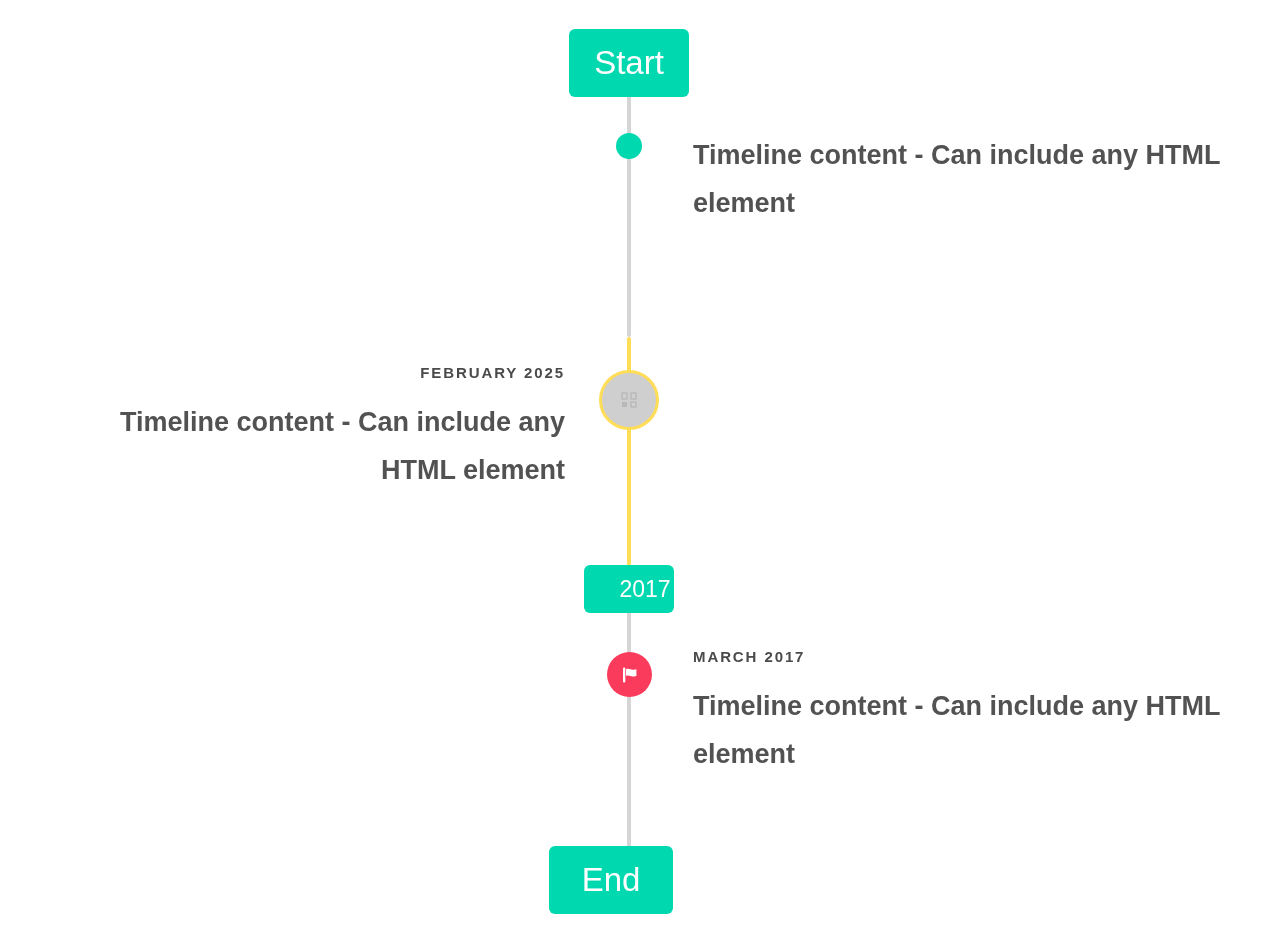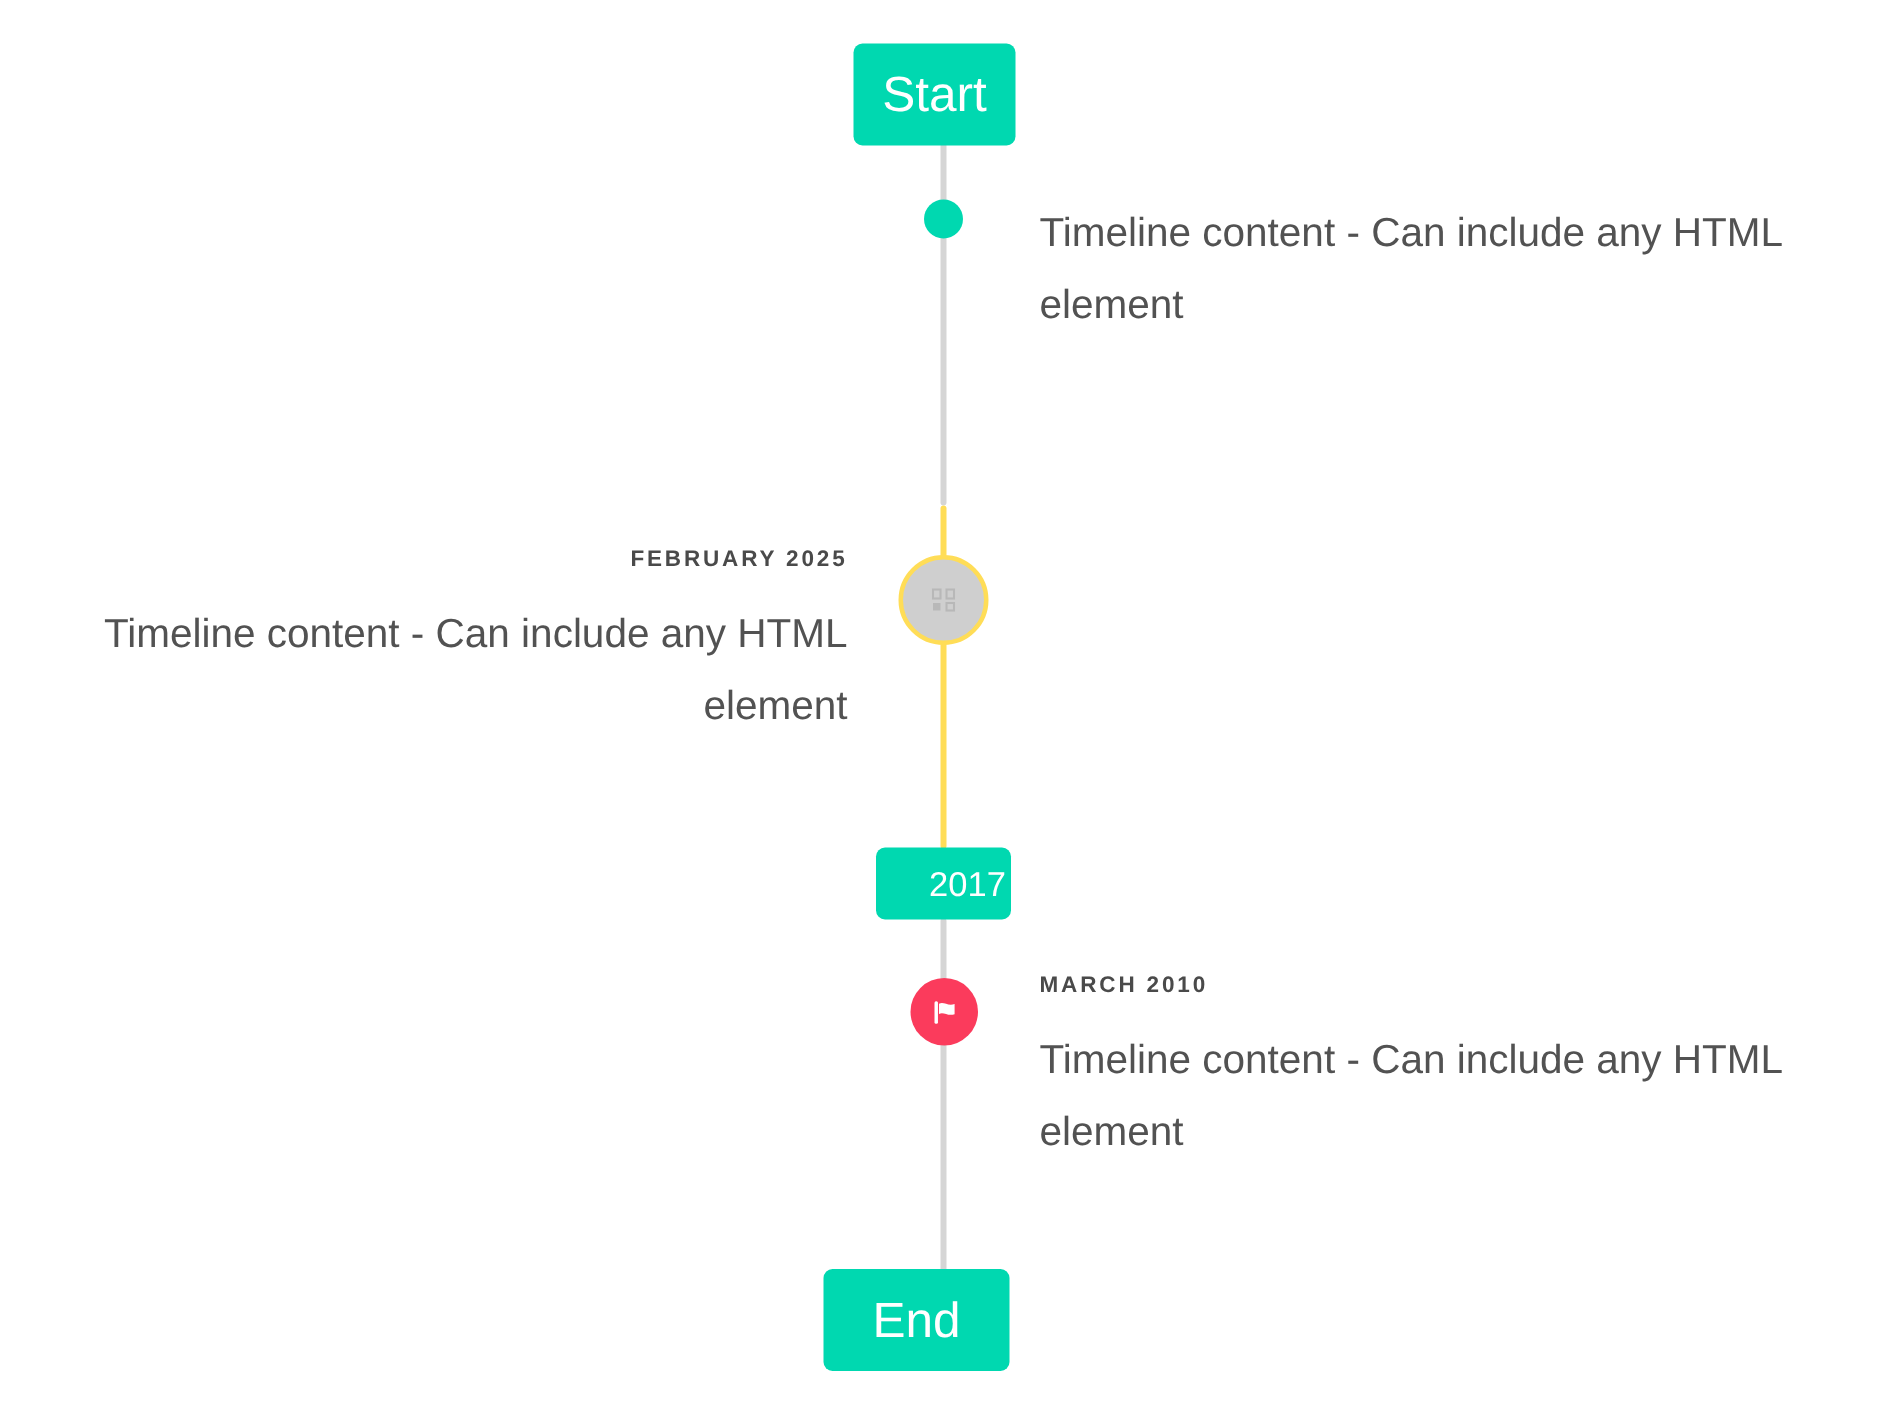--- a/index.html
+++ b/index.html
@@ -39,21 +39,21 @@
     color: #ffffff;
     border-radius: 6px;
     display: flex;
     align-items: center;
     justify-content: center;
     box-sizing: border-box;
     white-space: nowrap;
   }
   .badge-start {
     left: 569px; top: 29px;
-    width: 108px; height: 68px;
+    width: 120px; height: 68px;
     font-size: 33px;
   }
   .badge-mid {
     left: 584px; top: 565px;
     width: 90px; height: 48px;
     font-size: 23px;
     padding-left: 32px;
   }
   .badge-end {
     left: 549px; top: 846px;
@@ -109,21 +109,21 @@
     letter-spacing: 1.9px;
     color: #4a4a4a;
     margin: 0 0 16px 0;
     line-height: 1.1;
   }
   .entry-body {
     font-size: 27px;
     line-height: 1.78;
     color: #525252;
     margin: 0;
-    font-weight: 400;
+    font-weight: 700;
   }
 </style>
 </head>
 <body>
 
 <div class="timeline">
 
   <div class="axis axis-gray-top"></div>
   <div class="axis axis-yellow"></div>
   <div class="axis axis-gray-bottom"></div>
@@ -150,19 +150,19 @@
 
   <div class="badge badge-mid">2017</div>
 
   <div class="marker marker-flag">
     <svg width="22" height="22" viewBox="0 0 22 22">
       <rect x="4" y="3.5" width="2.3" height="15" rx="1" fill="#ffffff"></rect>
       <path d="M7 5.2 C10 3.4 13 7.0 17.4 5.3 L17.4 12.1 C13 13.8 10 10.2 7 12.0 Z" fill="#ffffff"></path>
     </svg>
   </div>
   <div class="entry entry-right entry-3">
-    <p class="entry-date">MARCH 2010</p>
+    <p class="entry-date">MARCH 2017</p>
     <p class="entry-body">Timeline content - Can include any HTML element</p>
   </div>
 
   <div class="badge badge-end">End</div>
 
 </div>
 
 </body></html>

